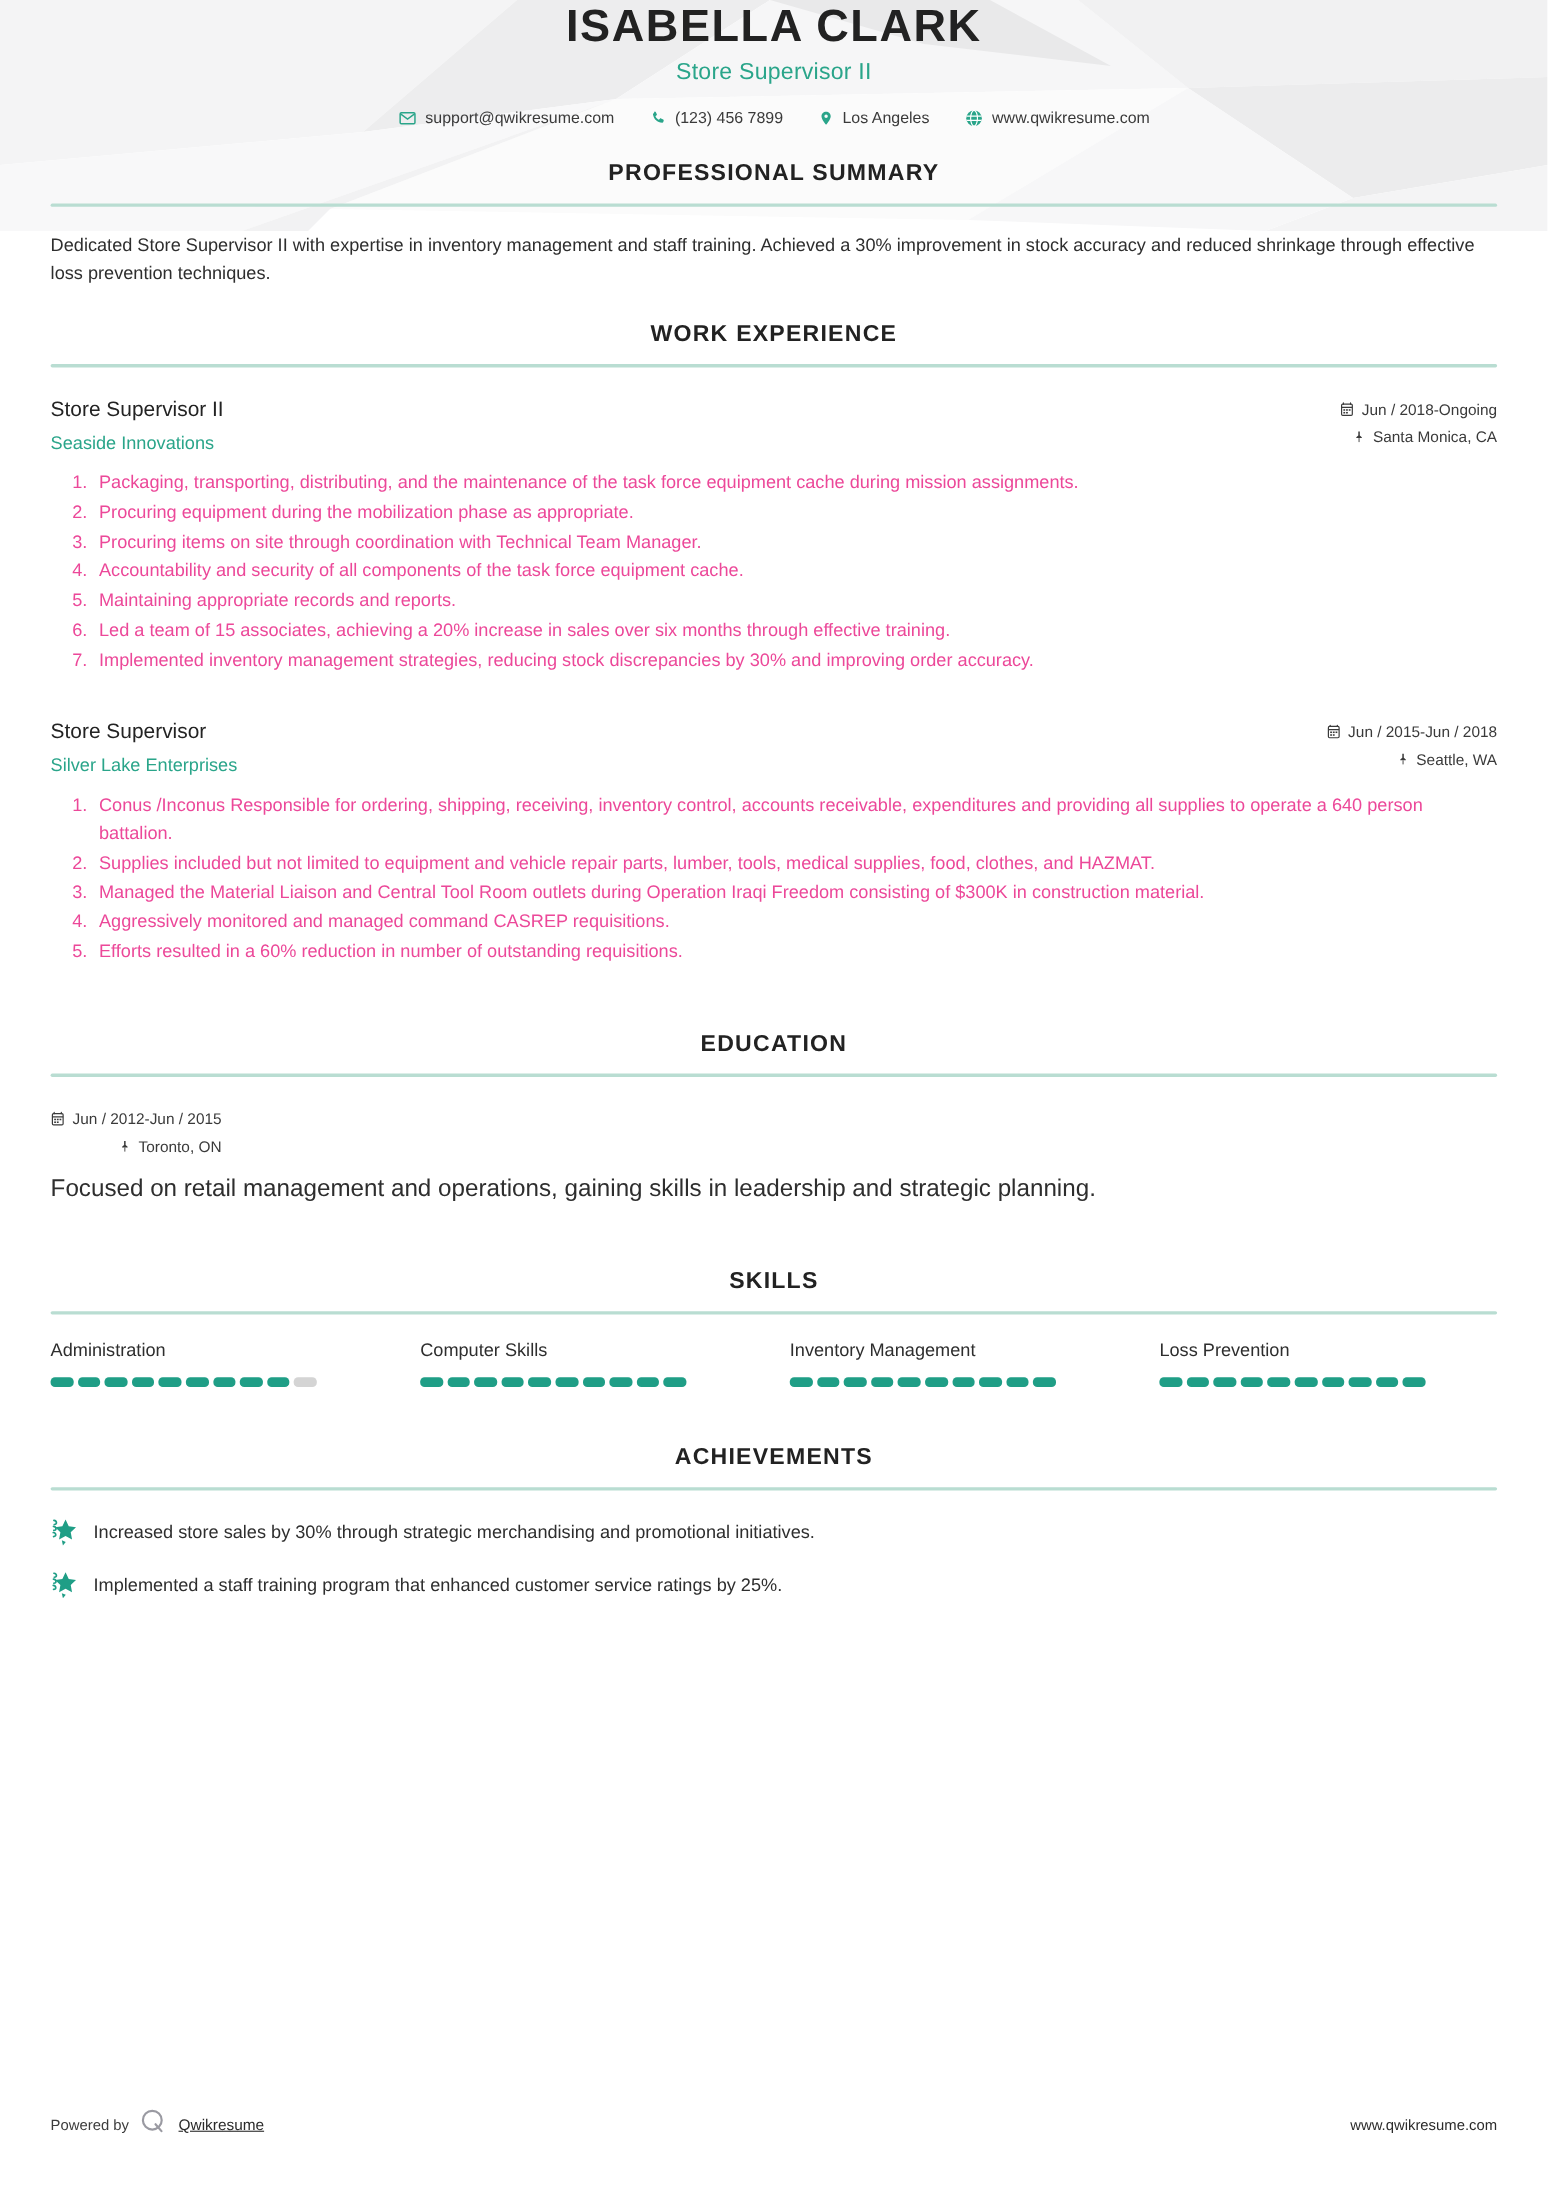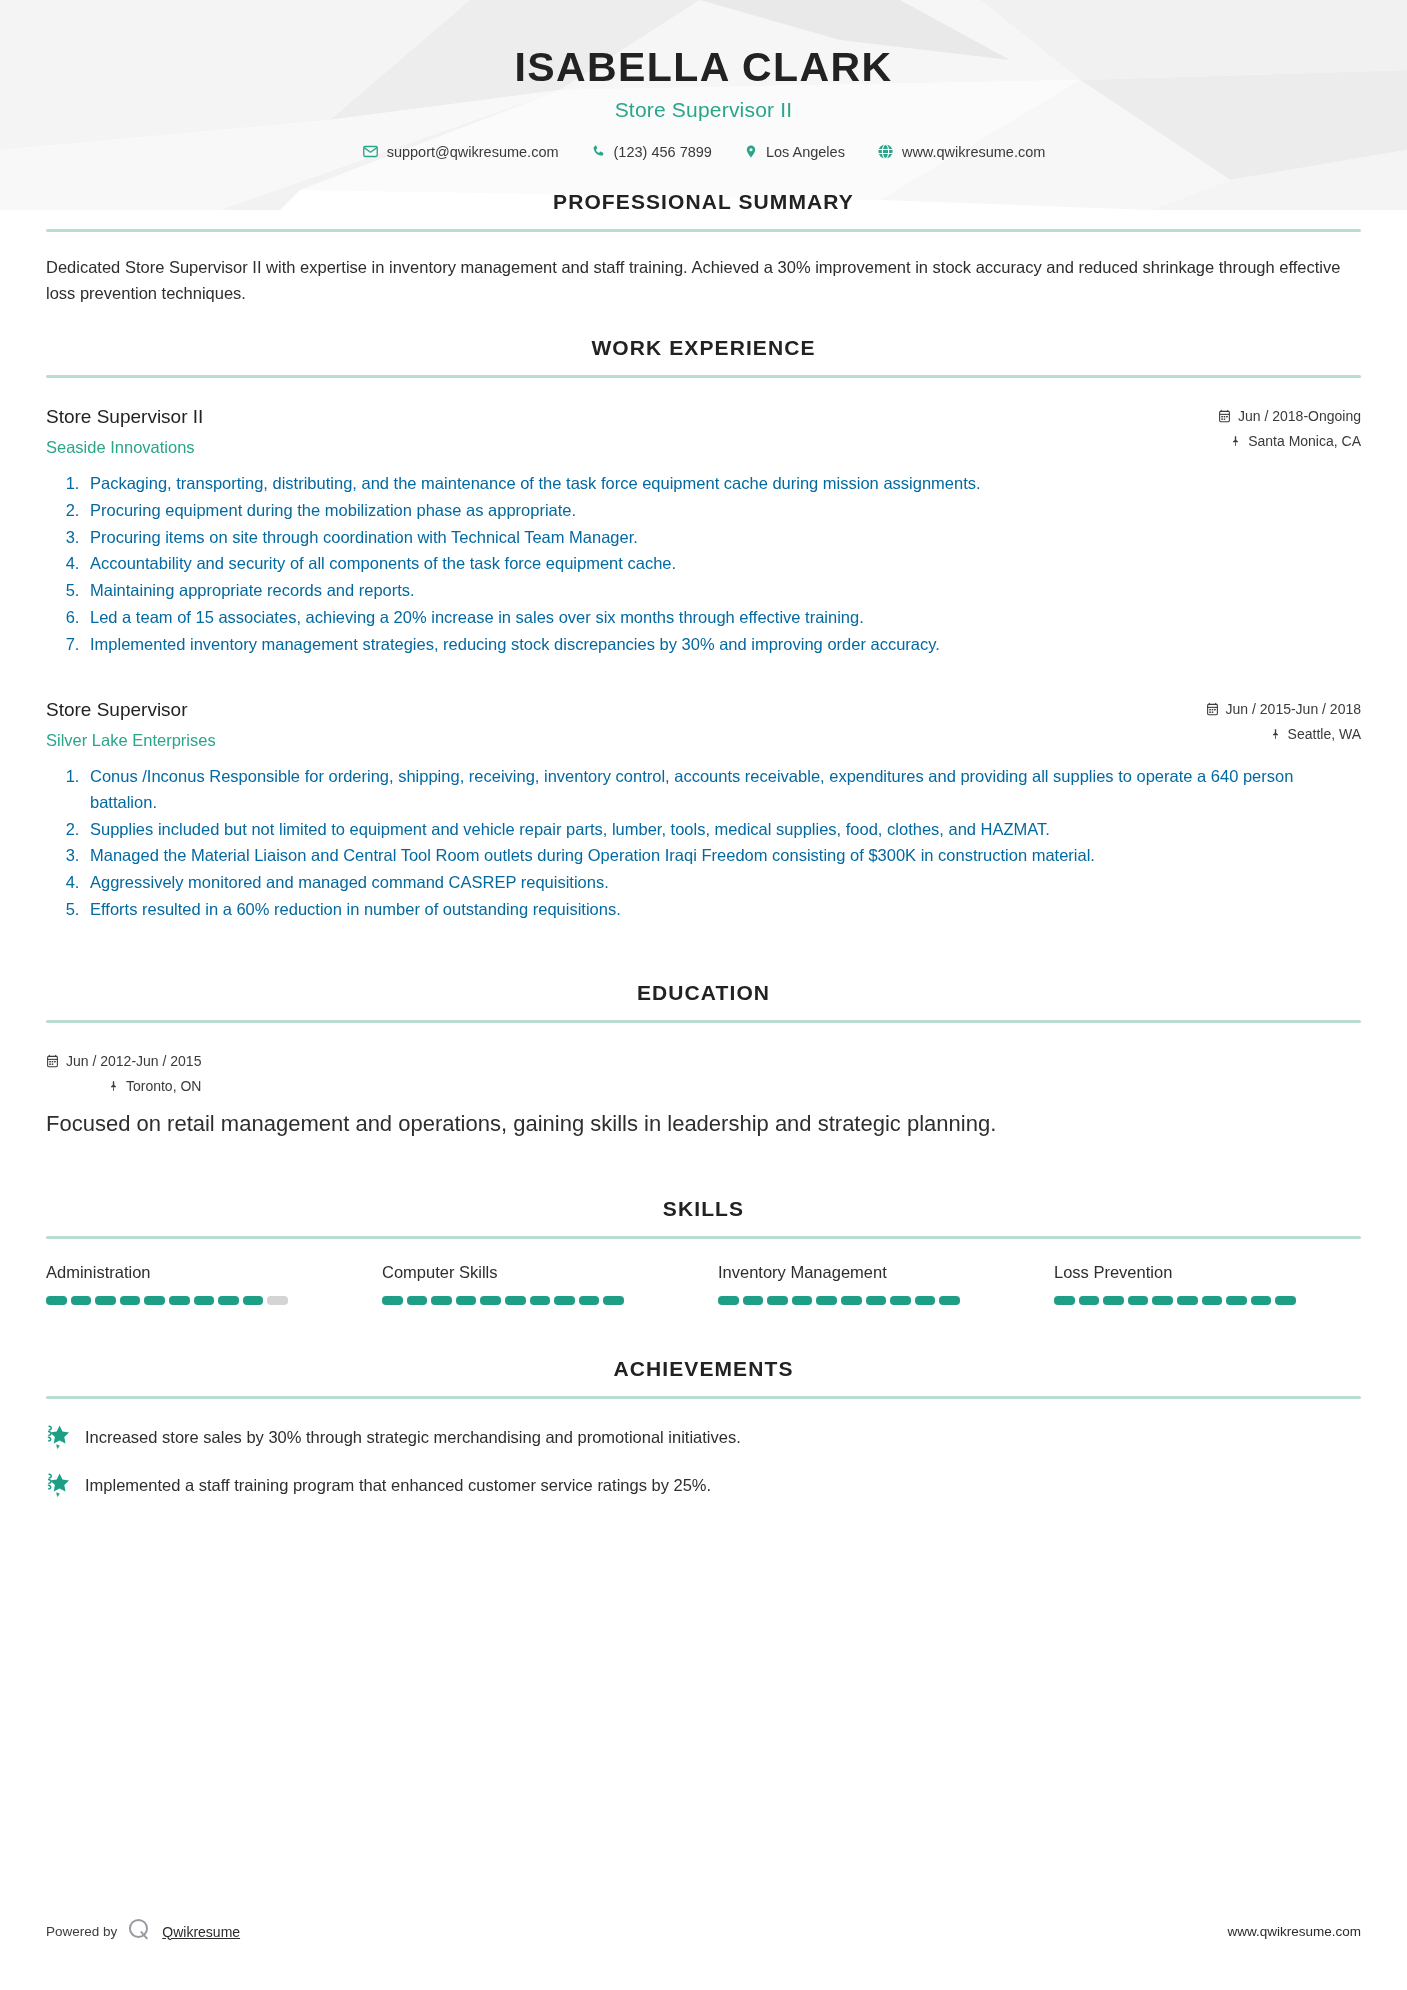--- a/index.html
+++ b/index.html
@@ -29,21 +29,20 @@
     top: 0; left: 0;
     width: 1407px;
     height: 210px;
     z-index: 0;
     pointer-events: none;
   }
 
   .header {
     position: relative;
     z-index: 2;
-    padding-top: 44px;
     text-align: center;
   }
 
   .name {
     font-size: 41px;
     font-weight: bold;
     letter-spacing: 1.4px;
     color: #222222;
     line-height: 1.15;
   }
@@ -153,21 +152,21 @@
   
   ol.duties {
     margin: 13px 0 0 0;
     padding-left: 38px;
     list-style-position: outside;
   }
 
   ol.duties li {
     font-size: 16.5px;
     line-height: 1.56;
-    color: #0369a1;
+    color: #ec4899;
     padding-left: 6px;
     margin-bottom: 1px;
   }
 
   .edu-desc {
     margin-top: 13px;
     font-size: 22px;
     line-height: 1.55;
     color: #2e2e2e;
   }

